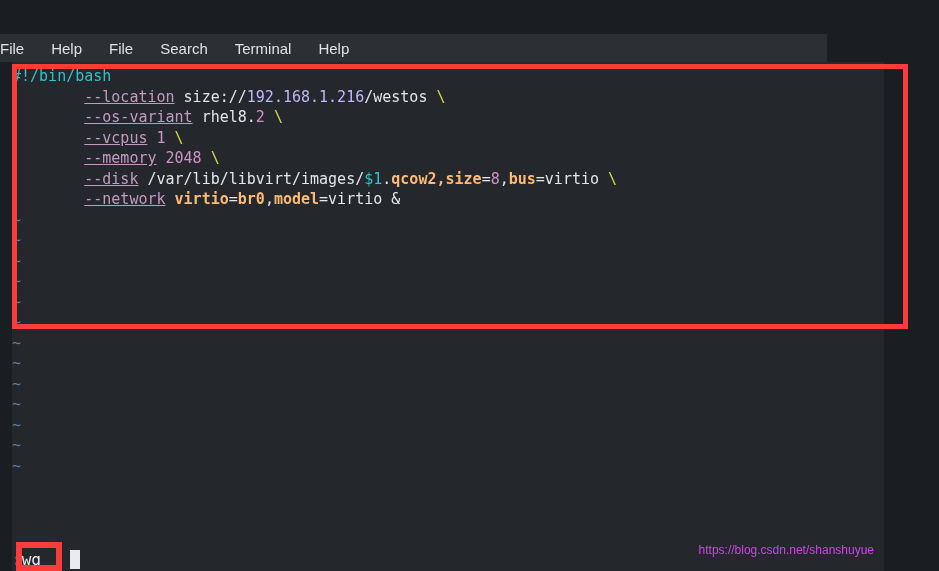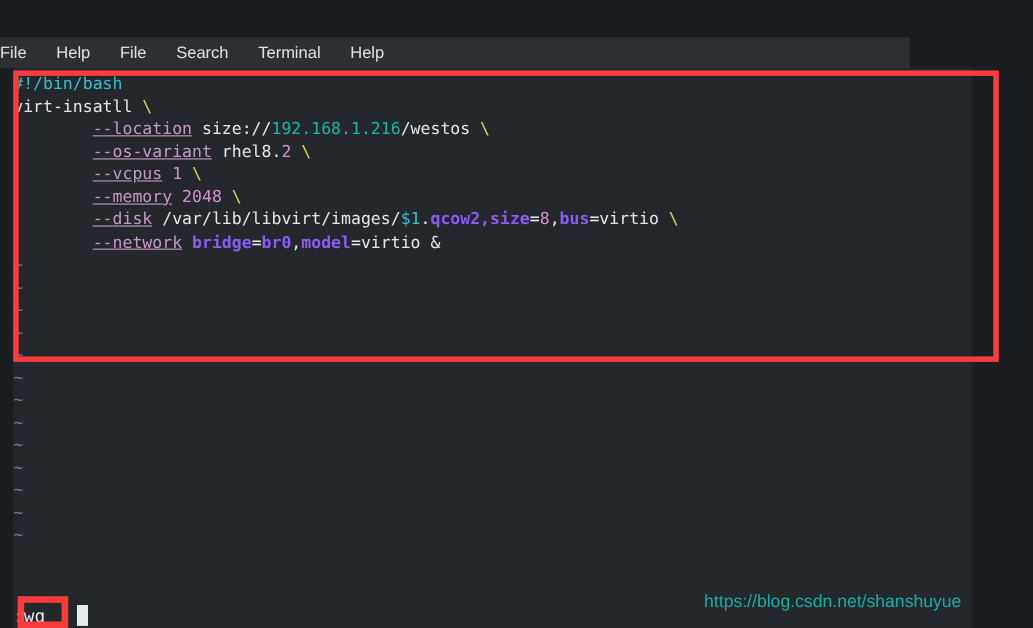--- a/index.html
+++ b/index.html
@@ -56,35 +56,35 @@
   }
   .tilde{color:#5a7fa8;font-family:"DejaVu Sans Mono", monospace;font-size:15px;}
 
   
   .c-shebang{color:#2fc3c8;}
   .c-plain  {color:#e3e6ea;}
   .c-opt    {color:#c49ac4;text-decoration:underline;}
   .c-num    {color:#cf93c8;}
   .c-slash  {color:#d7d94a;}
   .c-var    {color:#2fc3c8;}
-  .c-key    {color:#8b5cf6;font-weight:bold;}
-  .c-url    {color:#14b8a6;}
+  .c-key    {color:#fdba74;font-weight:bold;}
+  .c-url    {color:#c4b5fd;}
 
   
   .statusline{
     position:absolute;left:12px;bottom:2px;
     font-family:"DejaVu Sans Mono", monospace;font-size:16px;
     color:#e9ecef;display:flex;align-items:center;white-space:pre;gap:28px;
   }
   .cursorblk{display:inline-block;width:10px;height:19px;background:#e9ecef;margin-left:1px;}
 
   
   .watermark{
     position:absolute;right:10px;bottom:14px;
-    color:#14b8a6;font-family:"Liberation Sans", sans-serif;font-size:16px;
+    color:#d946ef;font-family:"Liberation Sans", sans-serif;font-size:12px;
     white-space:nowrap;opacity:.95;
   }
 
   
   .annot{position:absolute;border:5px solid #fa3c3c;box-sizing:border-box;pointer-events:none;}
   #annot-code{left:12px;top:64px;width:896px;height:265px;}
   #annot-cmd{left:16px;top:542px;width:46px;height:29px;border-width:6px;}
 </style>
 </head>
 <body>
@@ -100,27 +100,26 @@
     <span class="menuitem">Terminal</span>
     <span class="menuitem">Help</span>
   </div>
 
   <div class="term">
     <div class="leftstrip"></div>
 
     <div class="screen">
       <div id="code-lines">
           <div class="line"><span class="c-shebang">#!/bin/bash</span></div>
-          <div class="line"><span class="c-plain">virt-insatll </span><span class="c-slash">\</span></div>
           <div class="line"><span class="c-plain">        </span><span class="c-opt">--location</span><span class="c-plain"> size://</span><span class="c-url">192.168.1.216</span><span class="c-plain">/westos </span><span class="c-slash">\</span></div>
           <div class="line"><span class="c-plain">        </span><span class="c-opt">--os-variant</span><span class="c-plain"> rhel8.</span><span class="c-num">2</span><span class="c-plain"> </span><span class="c-slash">\</span></div>
           <div class="line"><span class="c-plain">        </span><span class="c-opt">--vcpus</span><span class="c-plain"> </span><span class="c-num">1</span><span class="c-plain"> </span><span class="c-slash">\</span></div>
           <div class="line"><span class="c-plain">        </span><span class="c-opt">--memory</span><span class="c-plain"> </span><span class="c-num">2048</span><span class="c-plain"> </span><span class="c-slash">\</span></div>
           <div class="line"><span class="c-plain">        </span><span class="c-opt">--disk</span><span class="c-plain"> /var/lib/libvirt/images/</span><span class="c-var">$1</span><span class="c-plain">.</span><span class="c-key">qcow2,size</span><span class="c-plain">=</span><span class="c-num">8</span><span class="c-plain">,</span><span class="c-key">bus</span><span class="c-plain">=virtio </span><span class="c-slash">\</span></div>
-          <div class="line"><span class="c-plain">        </span><span class="c-opt">--network</span><span class="c-plain"> </span><span class="c-key">bridge</span><span class="c-plain">=</span><span class="c-key">br0</span><span class="c-plain">,</span><span class="c-key">model</span><span class="c-plain">=virtio &amp;</span></div>
+          <div class="line"><span class="c-plain">        </span><span class="c-opt">--network</span><span class="c-plain"> </span><span class="c-key">virtio</span><span class="c-plain">=</span><span class="c-key">br0</span><span class="c-plain">,</span><span class="c-key">model</span><span class="c-plain">=virtio &amp;</span></div>
         </div>
       <div id="tilde-lines">
           <div class="line"><span class="tilde">~</span></div>
           <div class="line"><span class="tilde">~</span></div>
           <div class="line"><span class="tilde">~</span></div>
           <div class="line"><span class="tilde">~</span></div>
           <div class="line"><span class="tilde">~</span></div>
           <div class="line"><span class="tilde">~</span></div>
           <div class="line"><span class="tilde">~</span></div>
           <div class="line"><span class="tilde">~</span></div>

